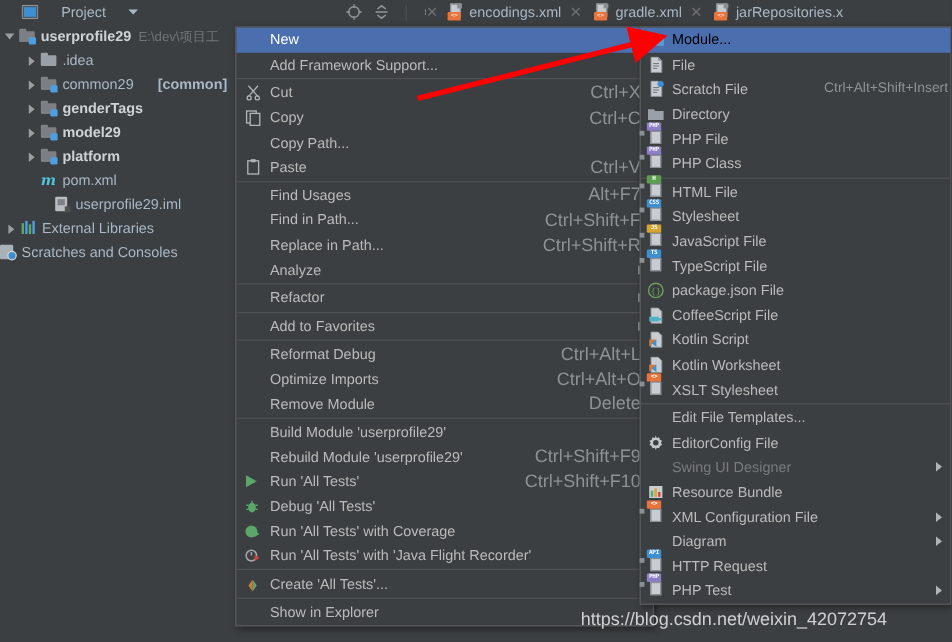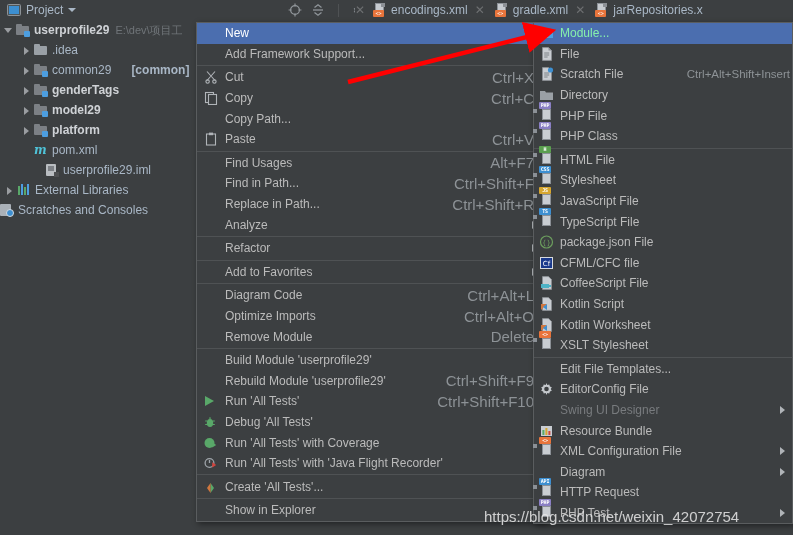--- a/index.html
+++ b/index.html
@@ -7,21 +7,21 @@
     width:793px;height:535px;overflow:hidden;position:relative;
     background:#3c3f41;
     font-family:"Liberation Sans","DejaVu Sans",sans-serif;
     font-size:12px;color:#bbbbbb;
     -webkit-font-smoothing:antialiased;
   }
 
   
   #topbar{position:absolute;left:0;top:0;width:793px;height:20px;background:#3c3f41;}
   #toolwin-header{position:absolute;left:0;top:0;width:196px;height:20px;background:#3c3f41;
-      display:flex;align-items:center;gap:5px;padding-left:7px;box-sizing:border-box;}
+      display:flex;align-items:center;gap:19px;padding-left:18px;box-sizing:border-box;}
   .tw-label{font-size:12px;color:#a9b7c6;}
   .caret-dn{width:0;height:0;border-left:4px solid transparent;border-right:4px solid transparent;
       border-top:4px solid #a9b7c6;}
 
   #toolbar-right{position:absolute;left:196px;top:0;right:0;height:20px;background:#3c3f41;
      display:flex;align-items:center;}
   .tb-icons{display:flex;align-items:center;gap:9px;padding-left:92px;}
   .tb-ic{width:14px;height:14px;opacity:.85;display:block;}
   .vsep{width:1px;height:13px;background:#4f5254;margin:0 4px;}
 
@@ -89,21 +89,21 @@
      border-left:9px solid #59a869;border-top:5px solid transparent;border-bottom:5px solid transparent;}
   .ic-debug{position:absolute;left:7px;top:50%;margin-top:-6px;width:12px;height:12px;}
   .ic-cov{position:absolute;left:7px;top:50%;margin-top:-6px;width:13px;height:12px;}
   .ic-create{position:absolute;left:7px;top:50%;margin-top:-5px;width:13px;height:10px;}
 
   
   #submenu{position:absolute;left:533px;top:22px;width:260px;background:#3c3f41;
       border:1px solid #5a5d5f;box-sizing:border-box;box-shadow:2px 2px 6px rgba(0,0,0,.45);}
   .si{height:20.6px;display:flex;align-items:center;position:relative;padding-left:26px;
       font-size:12px;color:#bbbbbb;white-space:nowrap;box-sizing:border-box;}
-  .si.sel{background:#4b6eaf;color:#86efac;}
+  .si.sel{background:#4b6eaf;color:#000000;}
   .si .slbl{flex:1;}
   .si .sacc{color:#8d9296;font-size:11.5px;padding-right:2px;}
   .si .ssub{position:absolute;right:7px;top:50%;margin-top:-4px;width:0;height:0;
       border-left:5px solid #b0b4b8;border-top:4px solid transparent;border-bottom:4px solid transparent;}
   .si.disabled{color:#787b7e;}
   .si .sico{position:absolute;left:5px;top:50%;margin-top:-7px;width:15px;height:14px;}
 
   
   .fi{position:relative;width:15px;height:14px;}
   .fi .pg{position:absolute;left:3px;top:0;width:9px;height:11px;background:#c9cdd2;
@@ -376,21 +376,21 @@
   <div class="msep"></div>
 
   <div class="mi">
     <span class="mlbl">Add to Favorites</span>
     <span class="submark"></span>
   </div>
 
   <div class="msep"></div>
 
   <div class="mi">
-    <span class="mlbl">Diagram Code</span>
+    <span class="mlbl">Reformat Debug</span>
     <span class="acc">Ctrl+Alt+L</span>
   </div>
 
   <div class="mi">
     <span class="mlbl">Optimize Imports</span>
     <span class="acc">Ctrl+Alt+O</span>
   </div>
 
   <div class="mi">
     <span class="mlbl">Remove Module</span>
@@ -556,29 +556,20 @@
   <div class="si">
     <span class="sico">
       <svg width="15" height="14" viewBox="0 0 15 14">
           <circle cx="7.5" cy="7" r="6" fill="none" stroke="#6c9e5e" stroke-width="1.2"></circle>
           <text x="7.5" y="10" font-size="7" fill="#6c9e5e" text-anchor="middle" font-family="DejaVu Sans">{}</text>
         </svg>
     </span>
     <span class="slbl">package.json File</span>
   </div>
 
-  <div class="si">
-    <span class="sico">
-      <svg width="15" height="14" viewBox="0 0 15 14">
-          <rect x="1.5" y="1.5" width="12" height="11" fill="#1b3a8c" stroke="#d6dade" stroke-width="1"></rect>
-          <text x="7.5" y="9.6" font-size="7" fill="#ffffff" text-anchor="middle" font-family="DejaVu Sans">Cf</text>
-        </svg>
-    </span>
-    <span class="slbl">CFML/CFC file</span>
-  </div>
 
   <div class="si">
     <span class="sico">
       <svg width="15" height="14" viewBox="0 0 15 14">
           <path d="M3.5 0.6h6l3 3v9.8h-9z" fill="#c9cdd2" stroke="#8b9096" stroke-width=".8"></path>
           <path d="M2 8h8v4H2z" fill="#4fb3c6" rx="1"></path>
           <path d="M10 9h2v2h-2z" fill="#4fb3c6"></path>
         </svg>
     </span>
     <span class="slbl">CoffeeScript File</span>

